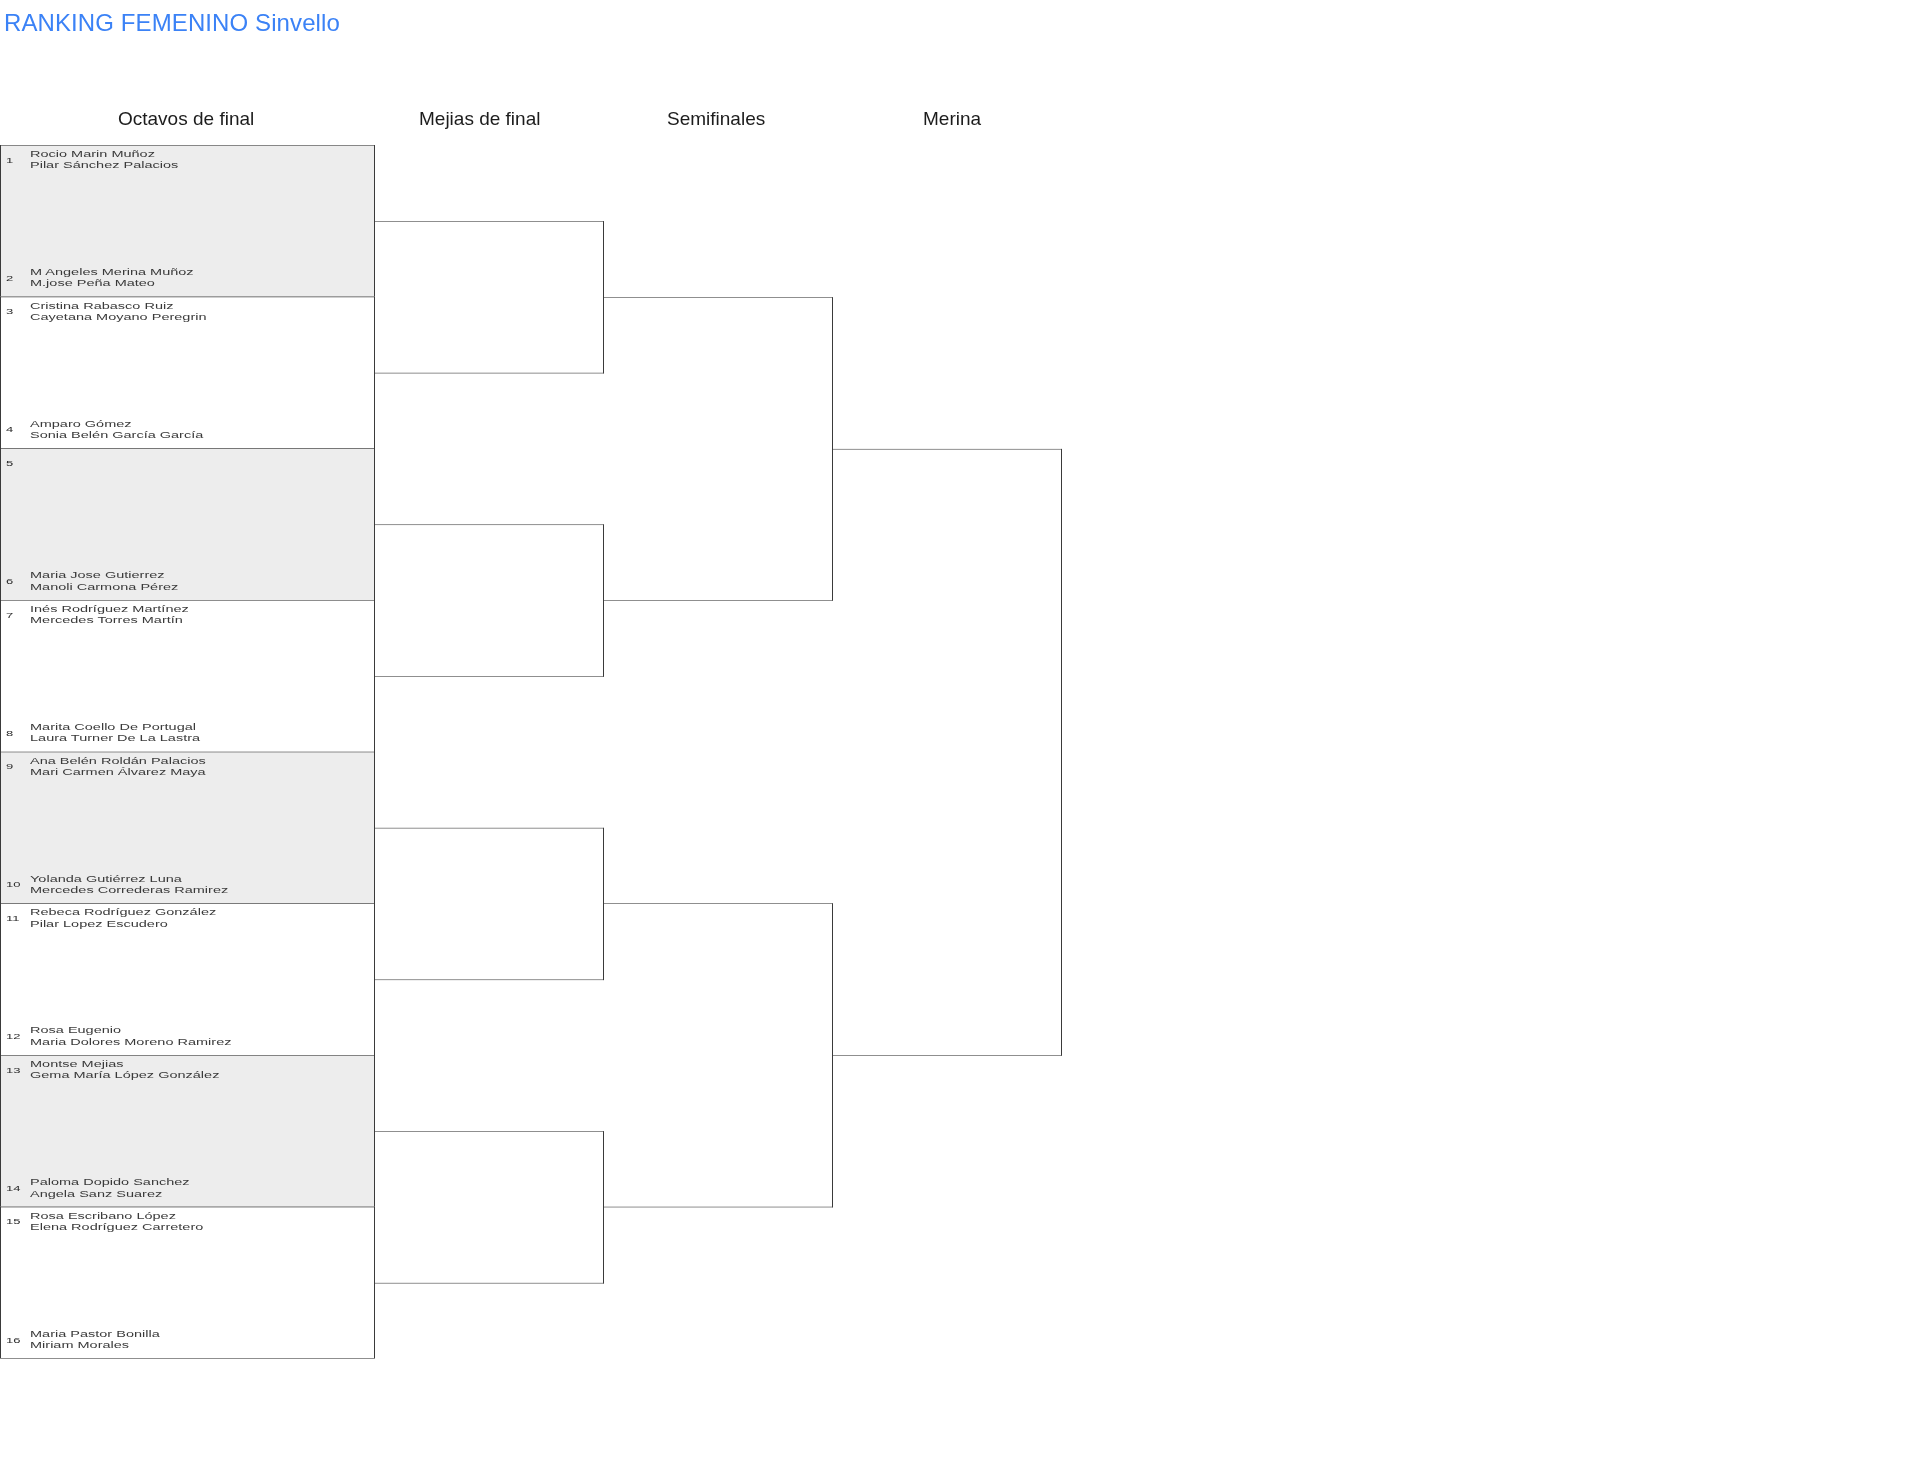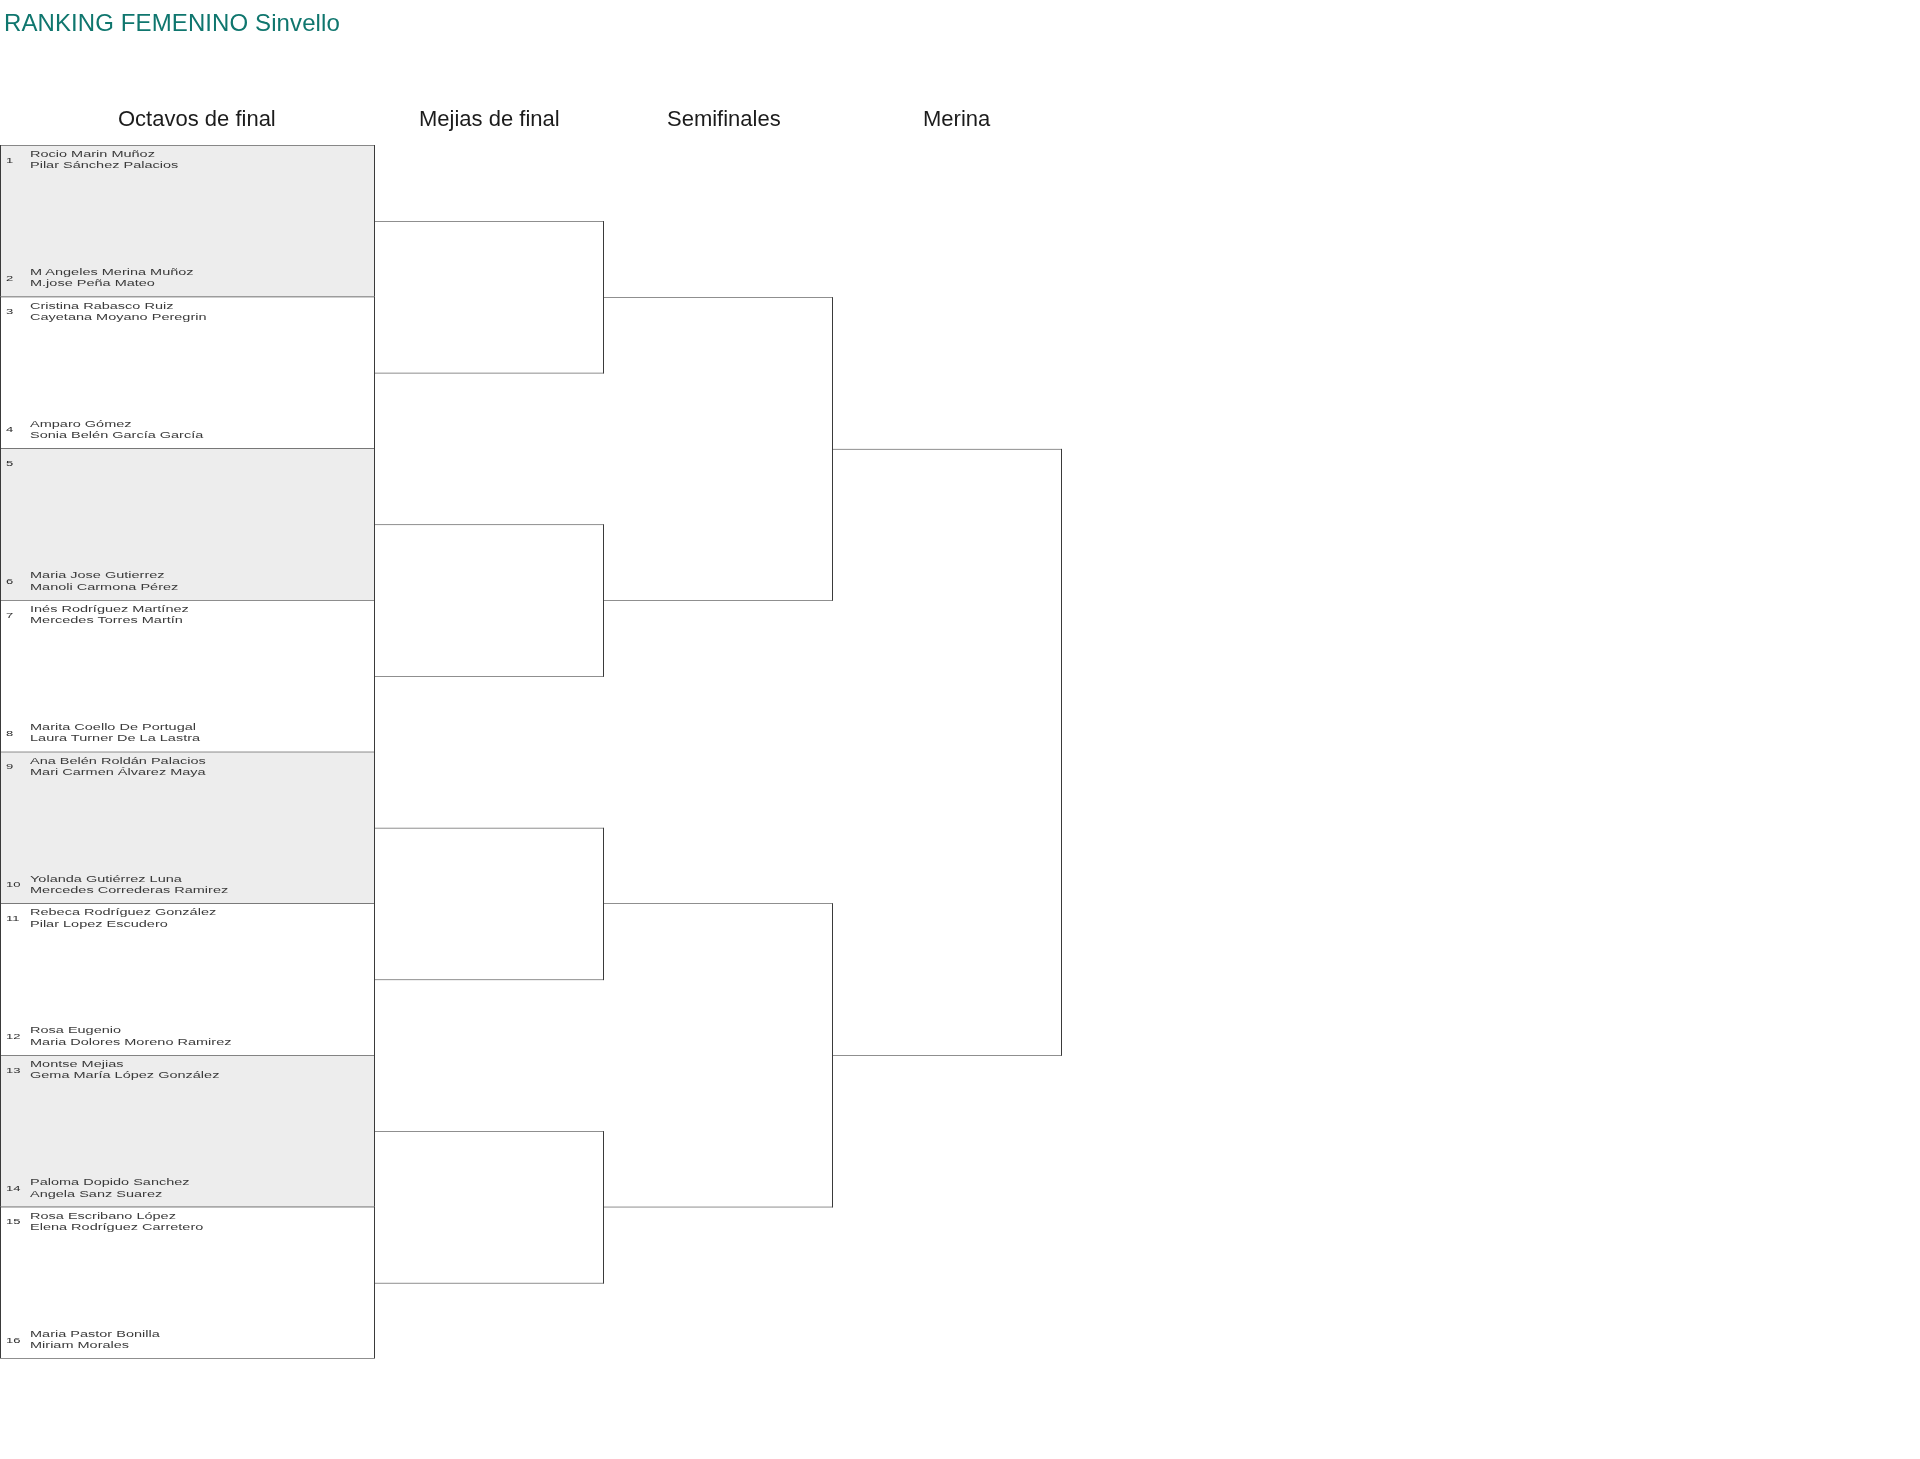--- a/index.html
+++ b/index.html
@@ -21,37 +21,37 @@
   #title-block {
     position: absolute;
     left: 4px;
     top: 6px;
     width: 900px;
   }
   #title-block .title-line {
     font-size: 24px;
     line-height: 34px;
     font-weight: 400;
-    color: #0f766e;
+    color: #3b82f6;
     letter-spacing: 0.1px;
     white-space: nowrap;
   }
 
   
   #round-headers {
     position: absolute;
     left: 0;
     top: 108px;
     width: 1300px;
     height: 26px;
   }
   #round-headers .round-header {
     position: absolute;
     top: 0;
-    font-size: 22px;
+    font-size: 19px;
     line-height: 22px;
     color: #1c1c1c;
     white-space: nowrap;
   }
   #round-headers .round-header.r0 { left: 118px; }
   #round-headers .round-header.r1 { left: 419px; }
   #round-headers .round-header.r2 { left: 667px; }
   #round-headers .round-header.r3 { left: 923px; }
 
   

